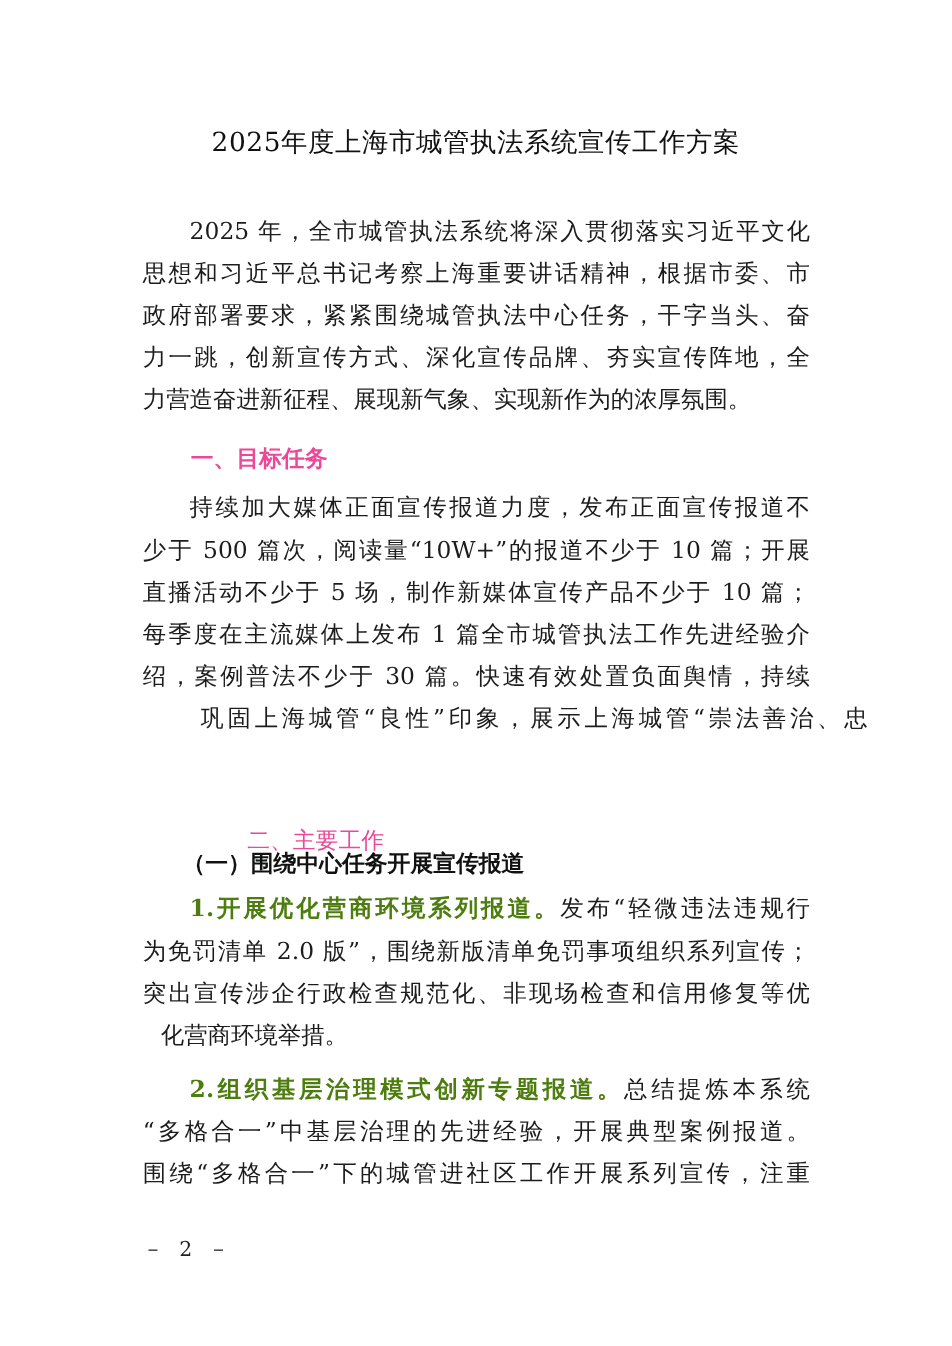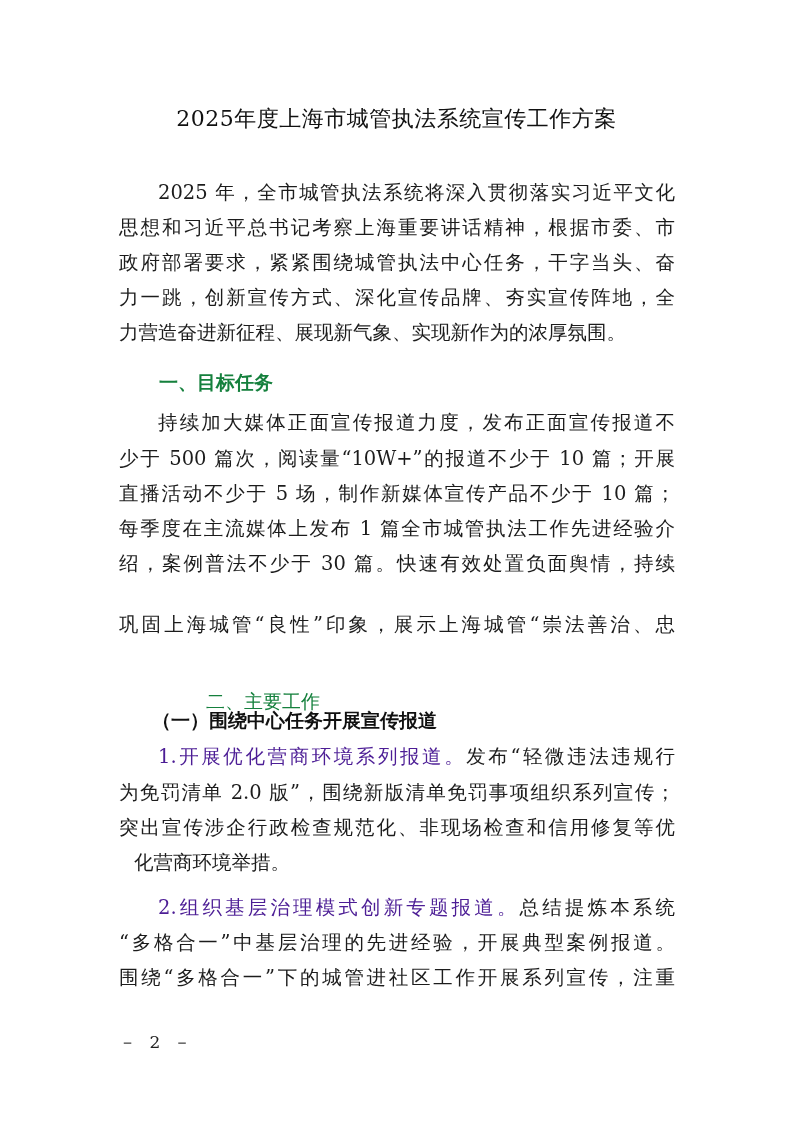--- a/index.html
+++ b/index.html
@@ -49,40 +49,40 @@
     .line.last {
       text-align-last: left;
     }
     .line.indent {
       left: 158px;
       width: 517px;
     }
     .heading-sans {
       position: absolute;
       left: 159px;
-      font-family: Liberation Serif, serif;
+      font-family: Liberation Mono, monospace;
       font-size: 19px;
       line-height: 34px;
       white-space: nowrap;
-      color: #15803d;
+      color: #ec4899;
     }
     .heading-sans.bold { font-weight: bold; }
     .heading-sub {
       position: absolute;
       left: 152px;
       font-family: "DejaVu Serif", "Liberation Serif", serif;
       font-weight: bold;
       font-size: 19px;
       line-height: 34px;
       white-space: nowrap;
       color: #111;
     }
     .lead {
-      font-weight: normal;
-      color: #4c1d95;
+      font-weight: bold;
+      color: #4d7c0f;
     }
     .footer {
       position: absolute;
       left: 119px;
       top: 1030px;
       font-size: 17px;
       line-height: 24px;
       color: #222;
       white-space: nowrap;
       letter-spacing: 4px;
@@ -100,21 +100,21 @@
   <div class="line" style="top:246px;">政府部署要求，紧紧围绕城管执法中心任务，干字当头、奋</div>
   <div class="line" style="top:281px;">力一跳，创新宣传方式、深化宣传品牌、夯实宣传阵地，全</div>
   <div class="line last" style="top:316px;">力营造奋进新征程、展现新气象、实现新作为的浓厚氛围。</div>
 
   <div class="heading-sans bold" style="top:366px;">一、目标任务</div>
   <div class="line indent" style="top:406px;">持续加大媒体正面宣传报道力度，发布正面宣传报道不</div>
   <div class="line" style="top:442px;">少于 500 篇次，阅读量“10W+”的报道不少于 10 篇；开展</div>
   <div class="line" style="top:477px;">直播活动不少于 5 场，制作新媒体宣传产品不少于 10 篇；</div>
   <div class="line" style="top:512px;">每季度在主流媒体上发布 1 篇全市城管执法工作先进经验介</div>
   <div class="line" style="top:547px;">绍，案例普法不少于 30 篇。快速有效处置负面舆情，持续</div>
-  <div class="line" style="top:608px;">巩固上海城管“良性”印象，展示上海城管“崇法善治、忠</div>
+  <div class="line" style="top:582px;margin-left:48px;">巩固上海城管“良性”印象，展示上海城管“崇法善治、忠</div>
 
   <div class="heading-sans" style="top:685px;margin-left:47px;">二、主要工作</div>
   <div class="heading-sub" style="top:703px;">（一）围绕中心任务开展宣传报道</div>
 
   <div class="line indent" style="top:740px;">
     <span class="lead">1.开展优化营商环境系列报道。</span><span>发布“轻微违法违规行</span>
   </div>
   <div class="line" style="top:776px;">为免罚清单 2.0 版”，围绕新版清单免罚事项组织系列宣传；</div>
   <div class="line" style="top:811px;">突出宣传涉企行政检查规范化、非现场检查和信用修复等优</div>
   <div class="line last" style="top:846px;margin-left:15px;">化营商环境举措。</div>

